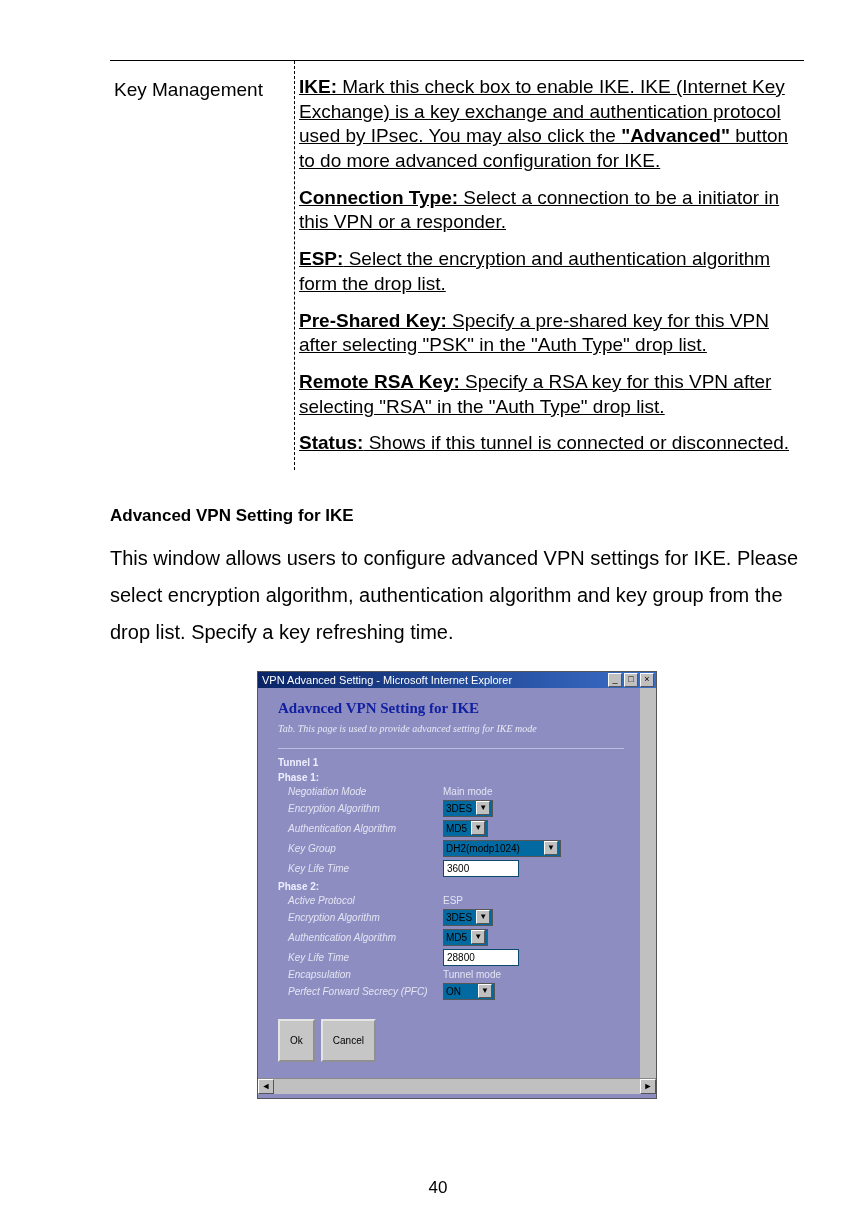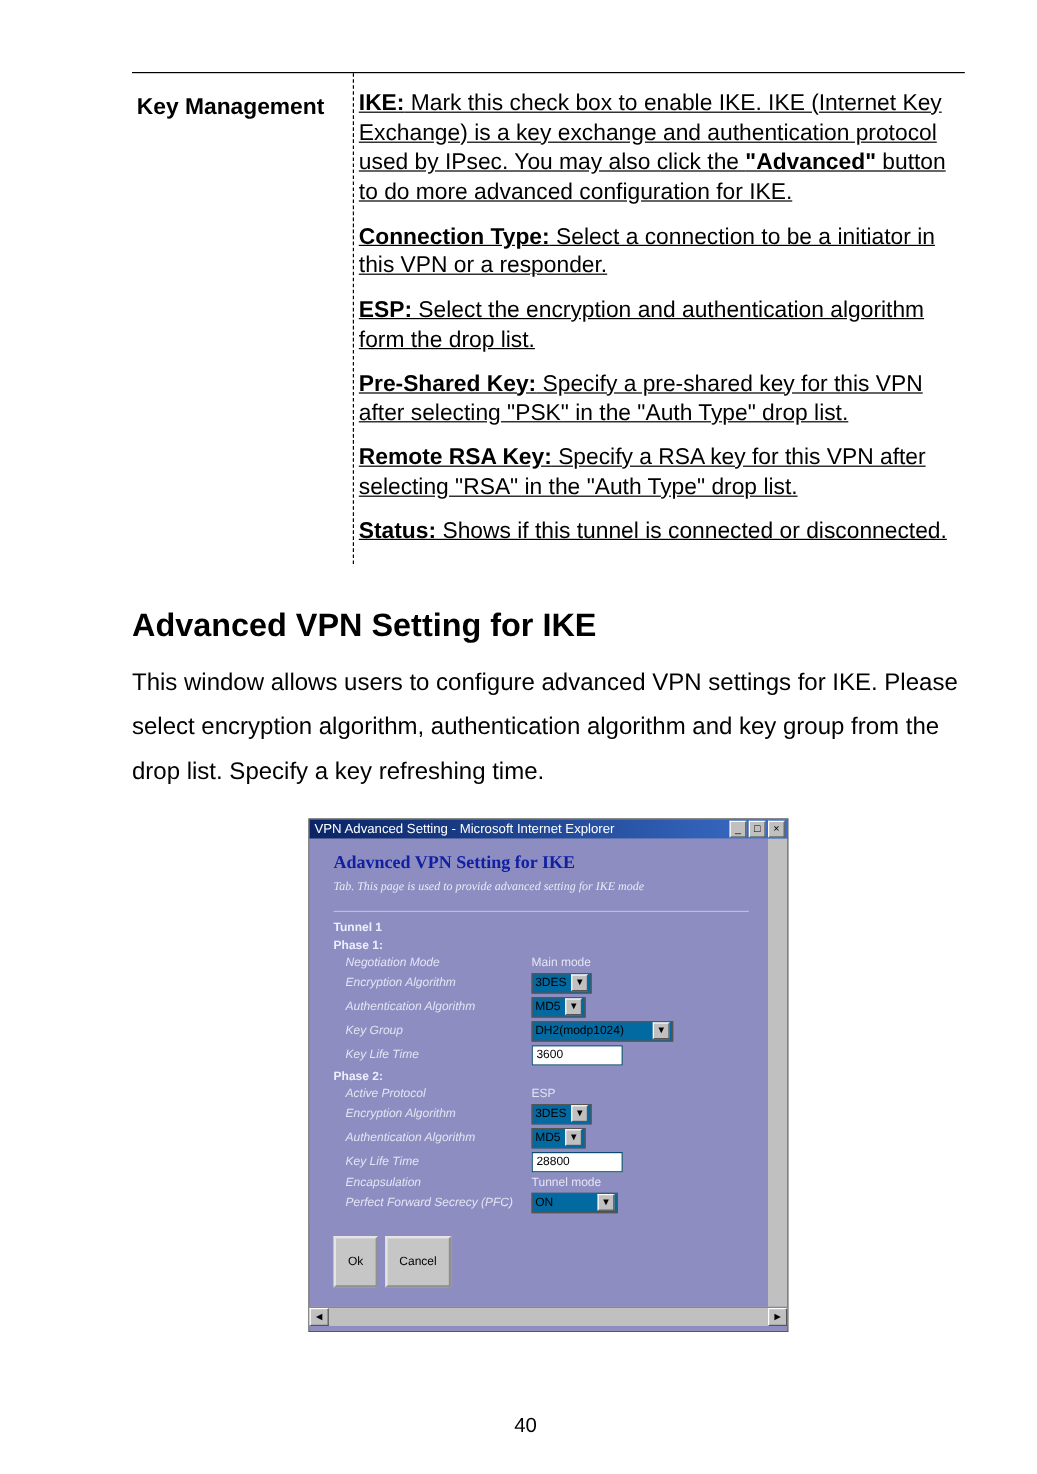--- a/index.html
+++ b/index.html
@@ -14,35 +14,35 @@
   .page {
     padding: 60px 60px 0 110px;
   }
   .table-row {
     display: flex;
     border-top: 1px solid #000;
   }
   .table-left {
     width: 185px;
     padding: 18px 8px 8px 4px;
-    font-weight: bold;
+    font-weight: normal;
     font-size: 19px;
     border-right: 1px dashed #000;
   }
   .table-right {
     flex: 1;
     padding: 14px 2px 14px 4px;
     font-size: 19px;
     line-height: 1.3;
   }
   .para { margin-bottom: 12px; text-decoration: underline; }
   .bold { font-weight: bold; }
   .section-heading {
     font-weight: bold;
-    font-size: 27px;
+    font-size: 17px;
     margin-top: 36px;
     margin-bottom: 14px;
   }
   .body-text {
     font-size: 20px;
     line-height: 1.85;
   }
   .screenshot-wrap {
     margin-top: 20px;
     display: flex;
@@ -293,21 +293,21 @@
               <div class="input-text" style="width:76px">
                 <span>28800</span>
               </div>
             </div>
             <div class="field-row">
               <div class="field-label">Encapsulation</div>
               <div class="field-value-text">Tunnel mode</div>
             </div>
             <div class="field-row">
               <div class="field-label">Perfect Forward Secrecy (PFC)</div>
-              <div class="select" style="width:72px">
+              <div class="select" style="width:52px">
                 <span>ON</span>
                   <div class="select-arrow">▼</div>
               </div>
             </div>
           </div>
 
           <div class="btn-row">
             <div class="btn">Ok</div>
             <div class="btn">Cancel</div>
           </div>

